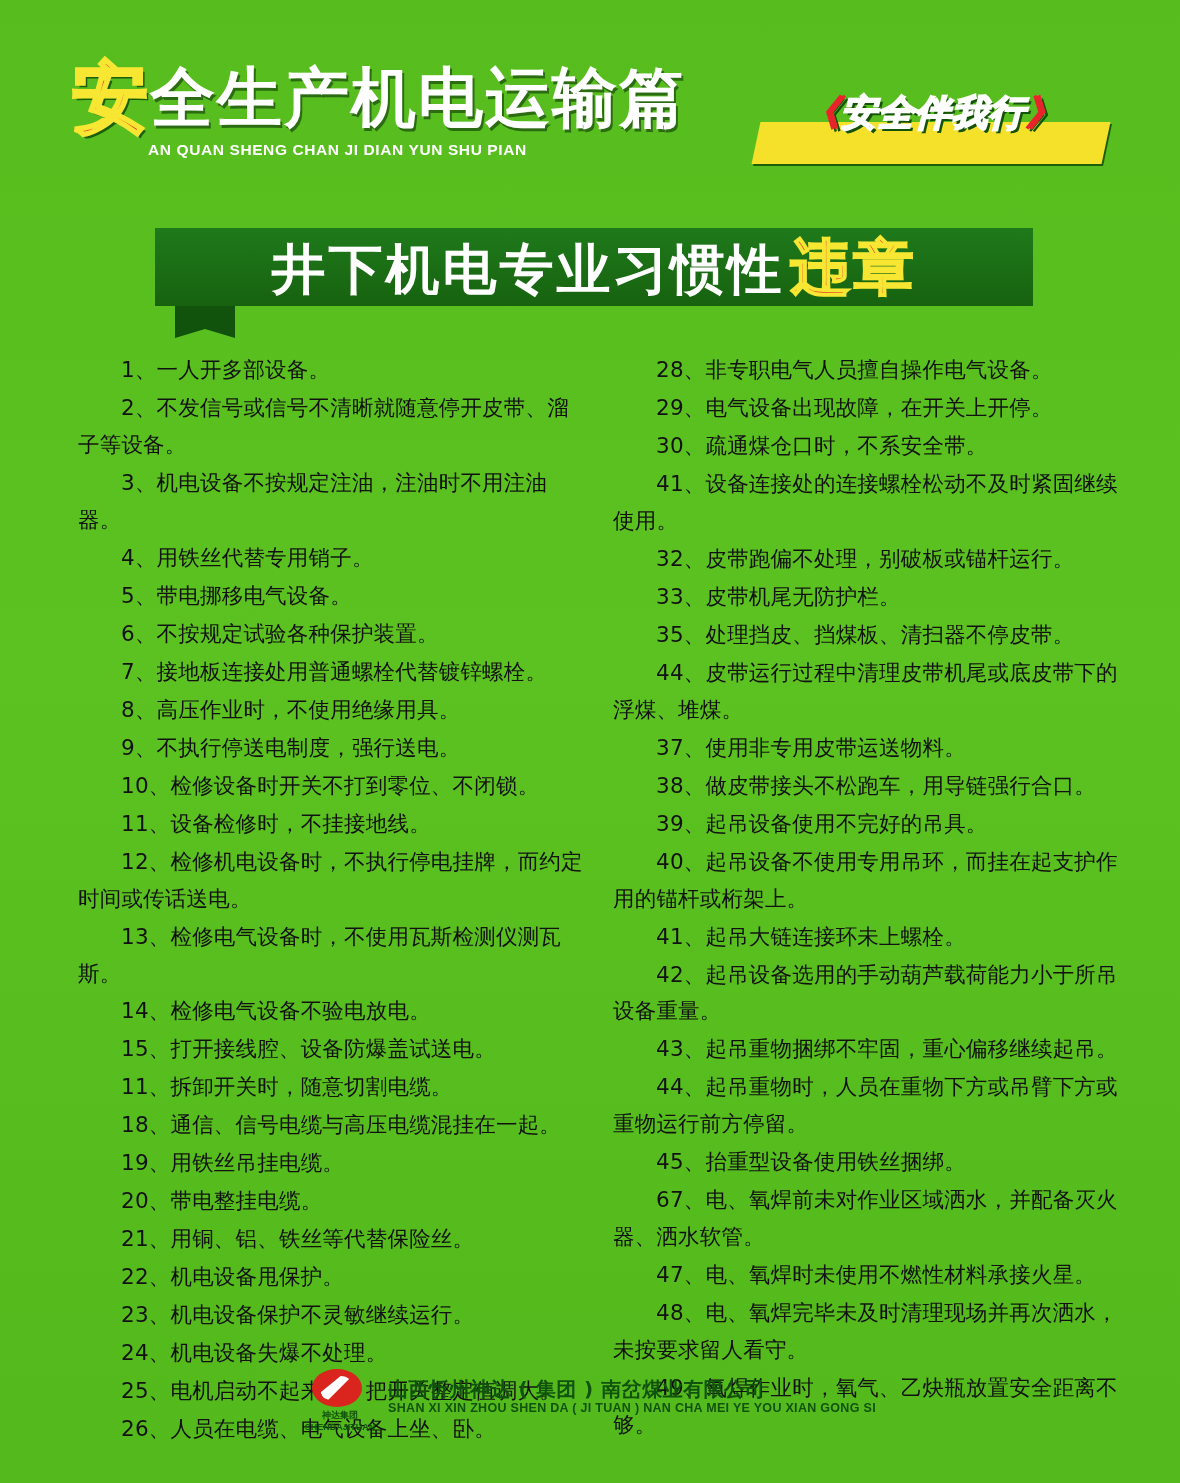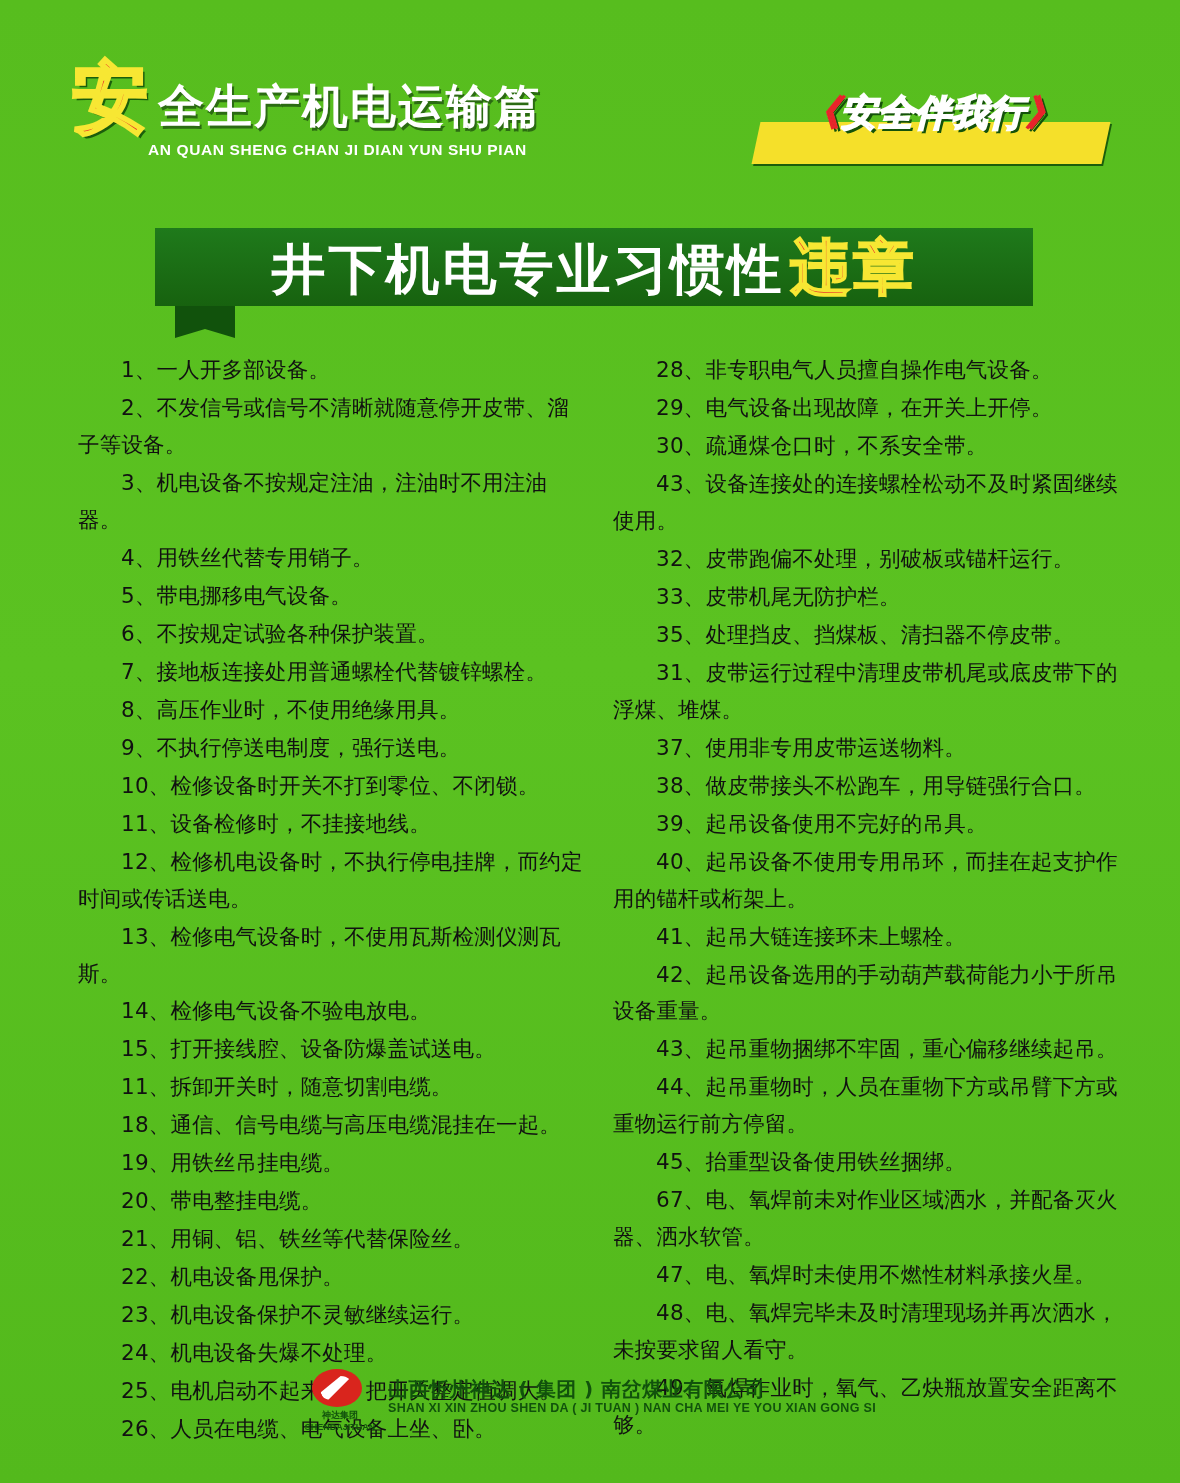--- a/index.html
+++ b/index.html
@@ -39,29 +39,28 @@
     font-size: 76px;
     font-weight: bold;
     color: #e8232a;
     line-height: 0.95;
     -webkit-text-stroke: 3px #f7e733;
     text-shadow: 3px 3px 0 #1b5e0c;
     letter-spacing: 2px;
     font-family: "DejaVu Sans", sans-serif;
   }
   .brand-rest {
-    font-size: 46px;
+    font-size: 65px;
     font-weight: bold;
     color: #ffffff;
     line-height: 1;
-    margin-left: 8px;
     margin-bottom: 4px;
     letter-spacing: 2px;
     text-shadow: 2px 3px 0 #2b6b12;
-    font-family: Liberation Serif, serif;
+    font-family: Liberation Sans, sans-serif;
   }
   .brand-pinyin {
     position: absolute;
     left: 148px;
     top: 141px;
     font-size: 15.5px;
     font-weight: bold;
     color: #ffffff;
     letter-spacing: 0.6px;
     font-family: "Liberation Sans", sans-serif;
@@ -297,25 +296,25 @@
       <p class="item">24、机电设备失爆不处理。</p>
       <p class="item">25、电机启动不起来时，把开关整定值调大。</p>
       <p class="item">26、人员在电缆、电气设备上坐、卧。</p>
 
     </div>
 
     <div class="col col-right">
       <p class="item">28、非专职电气人员擅自操作电气设备。</p>
       <p class="item">29、电气设备出现故障，在开关上开停。</p>
       <p class="item">30、疏通煤仓口时，不系安全带。</p>
-      <p class="item">43、设备连接处的连接螺栓松动不及时紧固继续使用。</p>
+      <p class="item">41、设备连接处的连接螺栓松动不及时紧固继续使用。</p>
       <p class="item">32、皮带跑偏不处理，别破板或锚杆运行。</p>
       <p class="item">33、皮带机尾无防护栏。</p>
       <p class="item">35、处理挡皮、挡煤板、清扫器不停皮带。</p>
-      <p class="item">31、皮带运行过程中清理皮带机尾或底皮带下的浮煤、堆煤。</p>
+      <p class="item">44、皮带运行过程中清理皮带机尾或底皮带下的浮煤、堆煤。</p>
       <p class="item">37、使用非专用皮带运送物料。</p>
       <p class="item">38、做皮带接头不松跑车，用导链强行合口。</p>
       <p class="item">39、起吊设备使用不完好的吊具。</p>
       <p class="item">40、起吊设备不使用专用吊环，而挂在起支护作用的锚杆或桁架上。</p>
       <p class="item">41、起吊大链连接环未上螺栓。</p>
       <p class="item">42、起吊设备选用的手动葫芦载荷能力小于所吊设备重量。</p>
       <p class="item">43、起吊重物捆绑不牢固，重心偏移继续起吊。</p>
       <p class="item">44、起吊重物时，人员在重物下方或吊臂下方或重物运行前方停留。</p>
       <p class="item">45、抬重型设备使用铁丝捆绑。</p>
       <p class="item">67、电、氧焊前未对作业区域洒水，并配备灭火器、洒水软管。</p>

